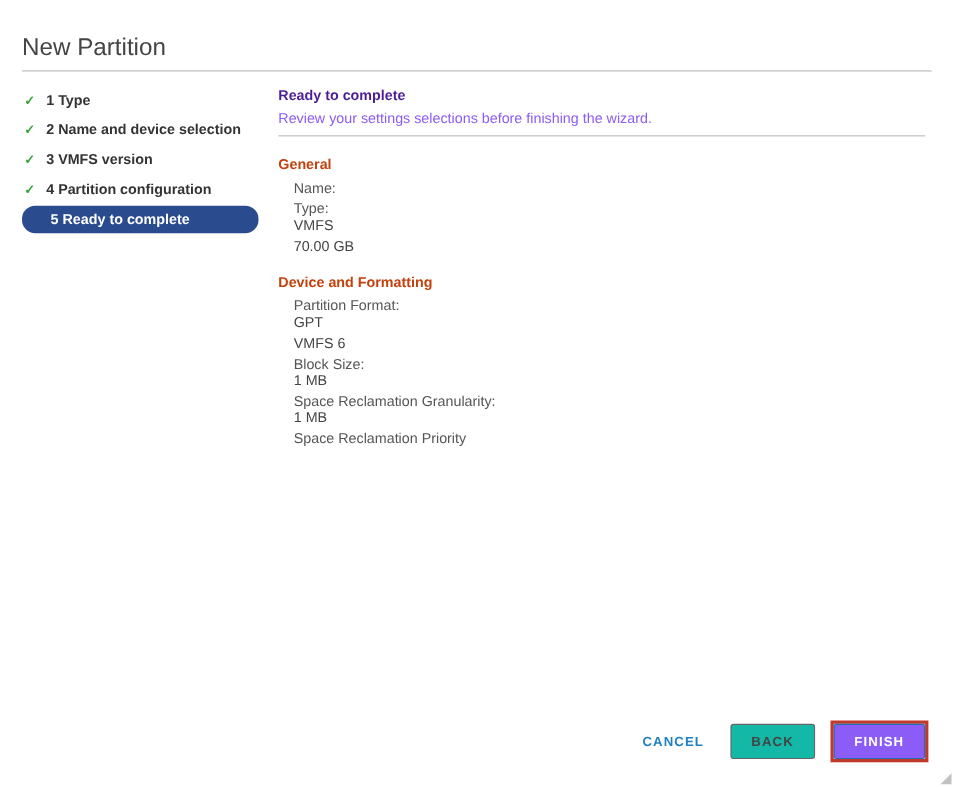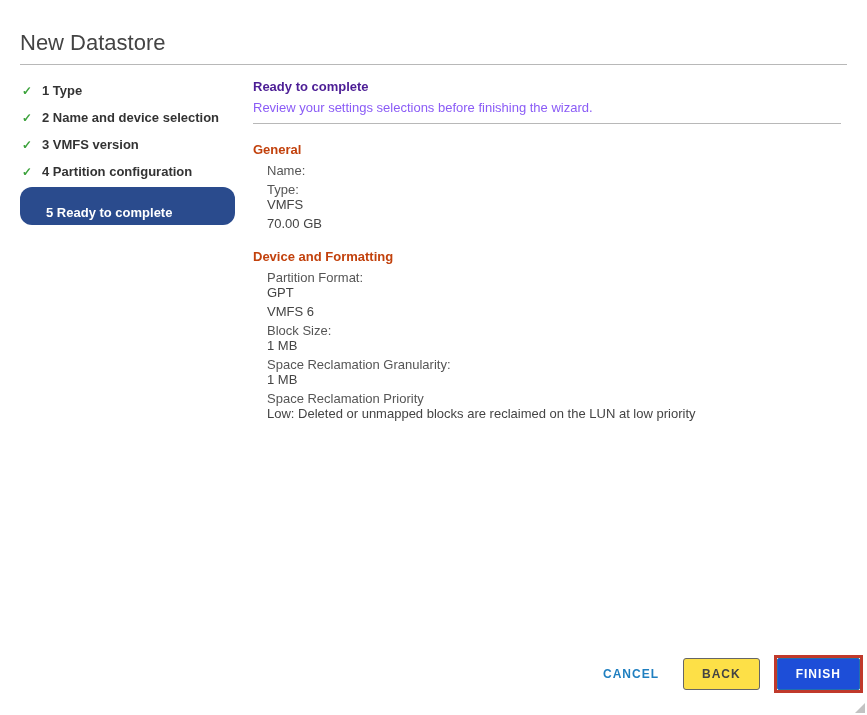--- a/index.html
+++ b/index.html
@@ -48,21 +48,21 @@
     font-weight: bold;
     font-size: 12px;
     width: 14px;
     display: inline-block;
     text-align: center;
   }
   .step.active {
     background: #2a4b8d;
     color: #fff;
     border-radius: 12px;
-    padding: 18px 10px 5px 26px;
+    padding: 5px 10px 5px 26px;
     font-weight: 600;
     margin-left: 0;
   }
   .main {
     flex: 1;
     padding-right: 6px;
   }
   .main-heading {
     font-weight: 700;
     color: #4c1d95;
@@ -93,52 +93,52 @@
     color: #555;
     flex-shrink: 0;
   }
   .row .value {
     color: #444;
     flex: 1;
   }
   .footer {
     position: absolute;
     bottom: 22px;
-    right: 4px;
+    right: 23px;
     display: flex;
     align-items: center;
     gap: 14px;
   }
   .btn-cancel {
     background: none;
     border: none;
     color: #1f7fc0;
     font-weight: 600;
     letter-spacing: 1px;
     font-size: 12px;
     cursor: pointer;
     padding: 8px 10px;
   }
   .btn-back {
-    background: #fde047;
+    background: #14b8a6;
     border: 1px solid #666;
     color: #444;
     font-weight: 600;
     letter-spacing: 1px;
     font-size: 12px;
     cursor: pointer;
     padding: 8px 18px;
     border-radius: 3px;
   }
   .btn-finish-wrap {
     border: 3px solid #c0392b;
     display: inline-block;
   }
   .btn-finish {
-    background: #1d4ed8;
+    background: #8b5cf6;
     border: 1px solid #1f6fb2;
     color: #fff;
     font-weight: 600;
     letter-spacing: 1px;
     font-size: 12px;
     cursor: pointer;
     padding: 8px 18px;
     border-radius: 2px;
     display: block;
   }
@@ -149,21 +149,21 @@
     width: 0;
     height: 0;
     border-left: 10px solid transparent;
     border-bottom: 10px solid #999;
     opacity: 0.6;
   }
 </style>
 </head>
 <body>
 
-<div class="title">New Datastore</div>
+<div class="title">New Partition</div>
 <hr class="hr-top">
 
 <div class="content">
 
   <div class="sidebar">
     <div class="step">
       <span class="check-icon">✓</span>
       <span>1 Type</span>
     </div>
     <div class="step">
@@ -211,21 +211,20 @@
     <div class="row">
       <div class="label">Block Size:</div>
       <div class="value">1 MB</div>
     </div>
     <div class="row">
       <div class="label">Space Reclamation Granularity:</div>
       <div class="value">1 MB</div>
     </div>
     <div class="row">
       <div class="label">Space Reclamation Priority</div>
-      <div class="value">Low: Deleted or unmapped blocks are reclaimed on the LUN at low priority</div>
     </div>
   </div>
 </div>
 
 <div class="footer">
   <button class="btn-cancel">CANCEL</button>
   <button class="btn-back">BACK</button>
   <span class="btn-finish-wrap">
     <button class="btn-finish">FINISH</button>
   </span>

